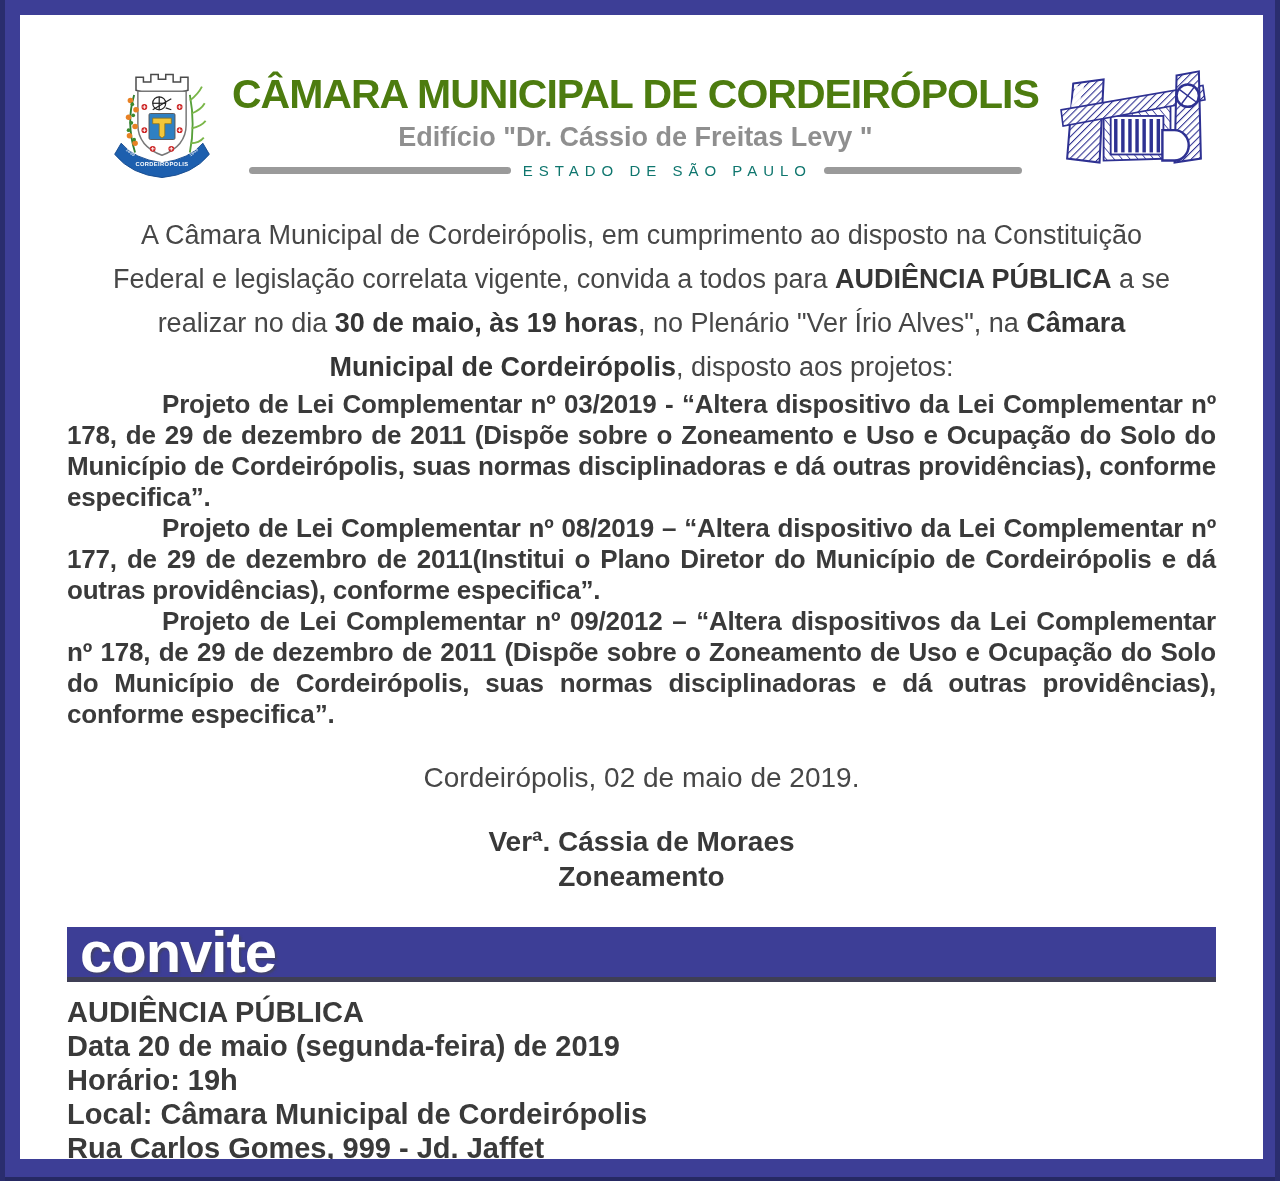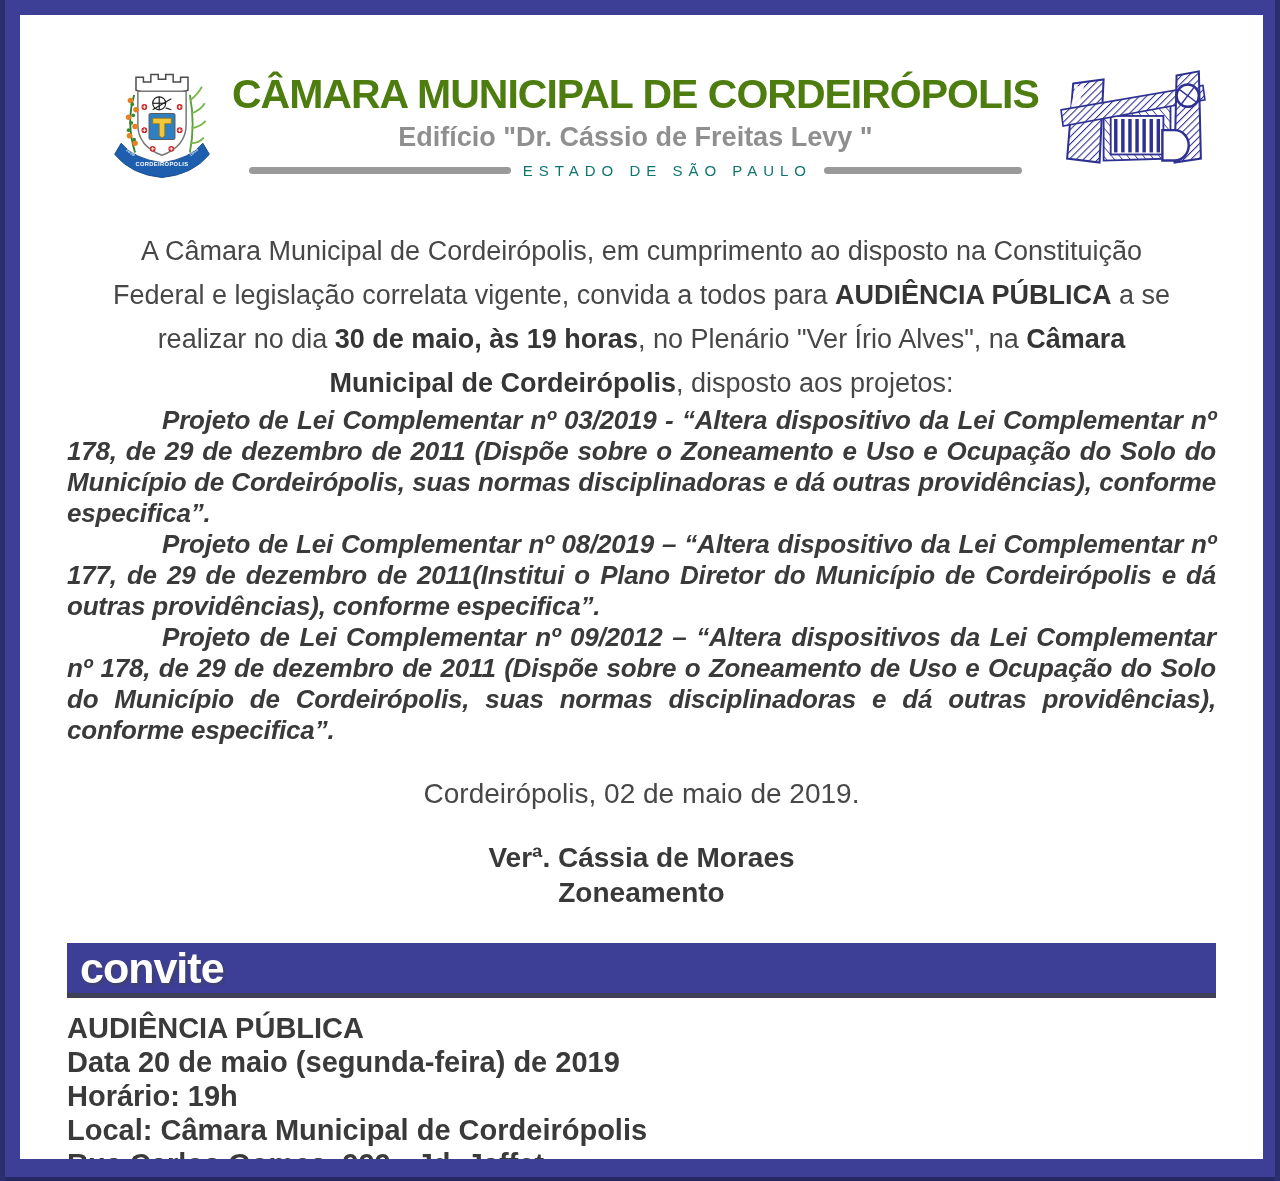--- a/index.html
+++ b/index.html
@@ -27,36 +27,36 @@
     margin:4px 0 0 0;font-size:27px;font-weight:bold;color:#8f8f8f;white-space:nowrap;
   }
   .state-row{display:flex;align-items:center;justify-content:center;gap:12px;margin-top:9px;}
   .rule{height:7px;background:#9a9a9a;border-radius:4px;}
   .rule-left{width:262px;}
   .rule-right{width:198px;}
   .state-label{font-size:15px;color:#0f766e;letter-spacing:6px;white-space:nowrap;}
   .building-wrap{flex:0 0 auto;margin-top:6px;}
   
   main{padding:0 47px;}
-  .intro{margin-top:42px;color:#474747;font-size:27px;line-height:44px;text-align:center;}
+  .intro{margin-top:26px;color:#474747;font-size:27px;line-height:44px;text-align:center;}
   .intro-line{white-space:nowrap;}
   .intro b{color:#353535;}
   .project{
     margin:0;font-size:26px;line-height:31px;font-weight:bold;color:#3a3a3a;
-    text-align:justify;text-indent:95px;letter-spacing:-0.2px;font-style:italic;
+    text-align:justify;text-indent:95px;letter-spacing:-0.2px;
   }
   .dateline{margin:32px 0 0 0;text-align:center;font-size:28px;color:#474747;}
   .signature{margin-top:30px;text-align:center;font-weight:bold;font-size:28px;line-height:35px;color:#393939;}
   
   .convite-bar{
     margin-top:33px;height:50px;background:#3d3e96;border-bottom:5px solid #3f3f55;
     display:flex;align-items:center;padding-left:13px;
   }
   .convite-text{
-    color:#ffffff;font-size:43px;font-weight:bold;letter-spacing:-1px;line-height:1;
+    color:#ffffff;font-size:58px;font-weight:bold;letter-spacing:-1px;line-height:1;
     text-shadow:2px 2px 2px rgba(70,70,70,0.55);
   }
   
   footer{padding:13px 47px 0 47px;font-weight:bold;font-size:29px;line-height:34px;color:#3a3a3a;}
 </style>
 </head>
 <body>
 
 <div class="frame">
   <div class="content">

